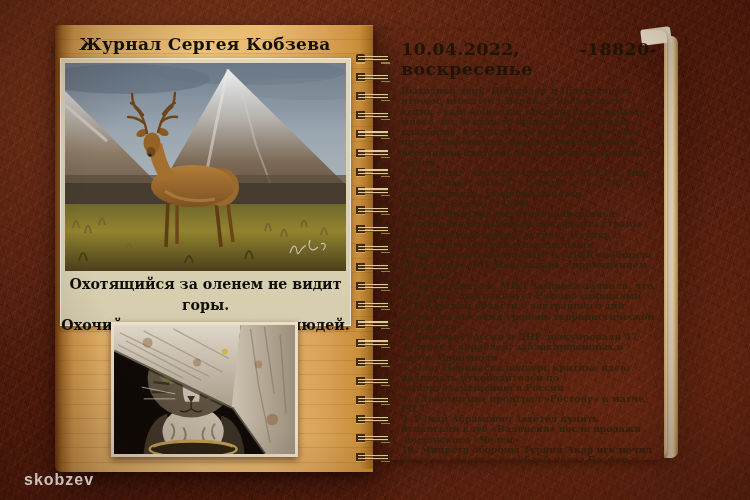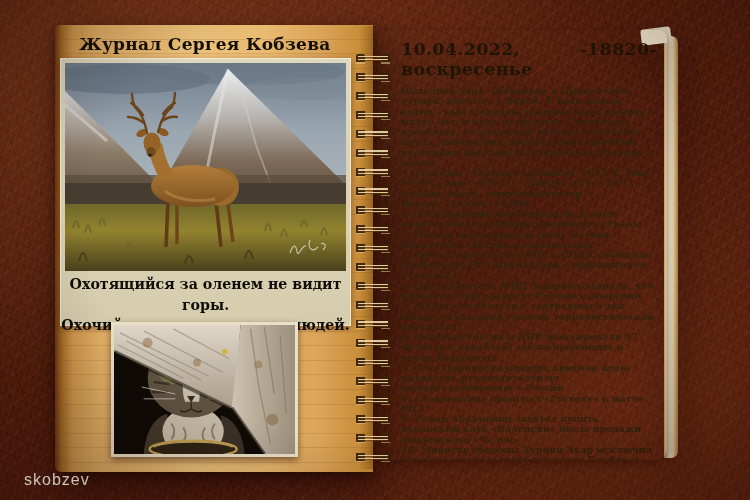--- a/index.html
+++ b/index.html
@@ -73,21 +73,21 @@
     background:repeating-linear-gradient(to bottom, rgba(56,33,7,.92) 0 8px, rgba(233,200,140,.55) 8px 9.5px, transparent 9.5px 19px);}
   .binding .slots-l{left:7px;}
   .binding .slots-r{left:32px;}
   .binding .wires{position:absolute;left:9px;top:0;width:30px;height:100%;
     background:repeating-linear-gradient(to bottom,
       transparent 0 1.5px, rgba(235,210,165,.95) 1.5px 2.6px, rgba(90,55,15,.65) 2.6px 3.6px,
       transparent 3.6px 5.2px, rgba(235,210,165,.95) 5.2px 6.3px, rgba(90,55,15,.65) 6.3px 7.3px,
       transparent 7.3px 19px);}
 
   .watermark{position:absolute;left:24px;top:471px;z-index:60;
-    font-family:"Liberation Sans","DejaVu Sans",sans-serif;font-weight:normal;
+    font-family:"Liberation Sans","DejaVu Sans",sans-serif;font-weight:bold;
     font-size:16px;letter-spacing:1px;color:#d7d1c9;opacity:.92;}
 </style>
 </head>
 <body>
 
 <div class="book">
 
   <div class="stack-right"></div>
   <div class="corner-peek"></div>
 

